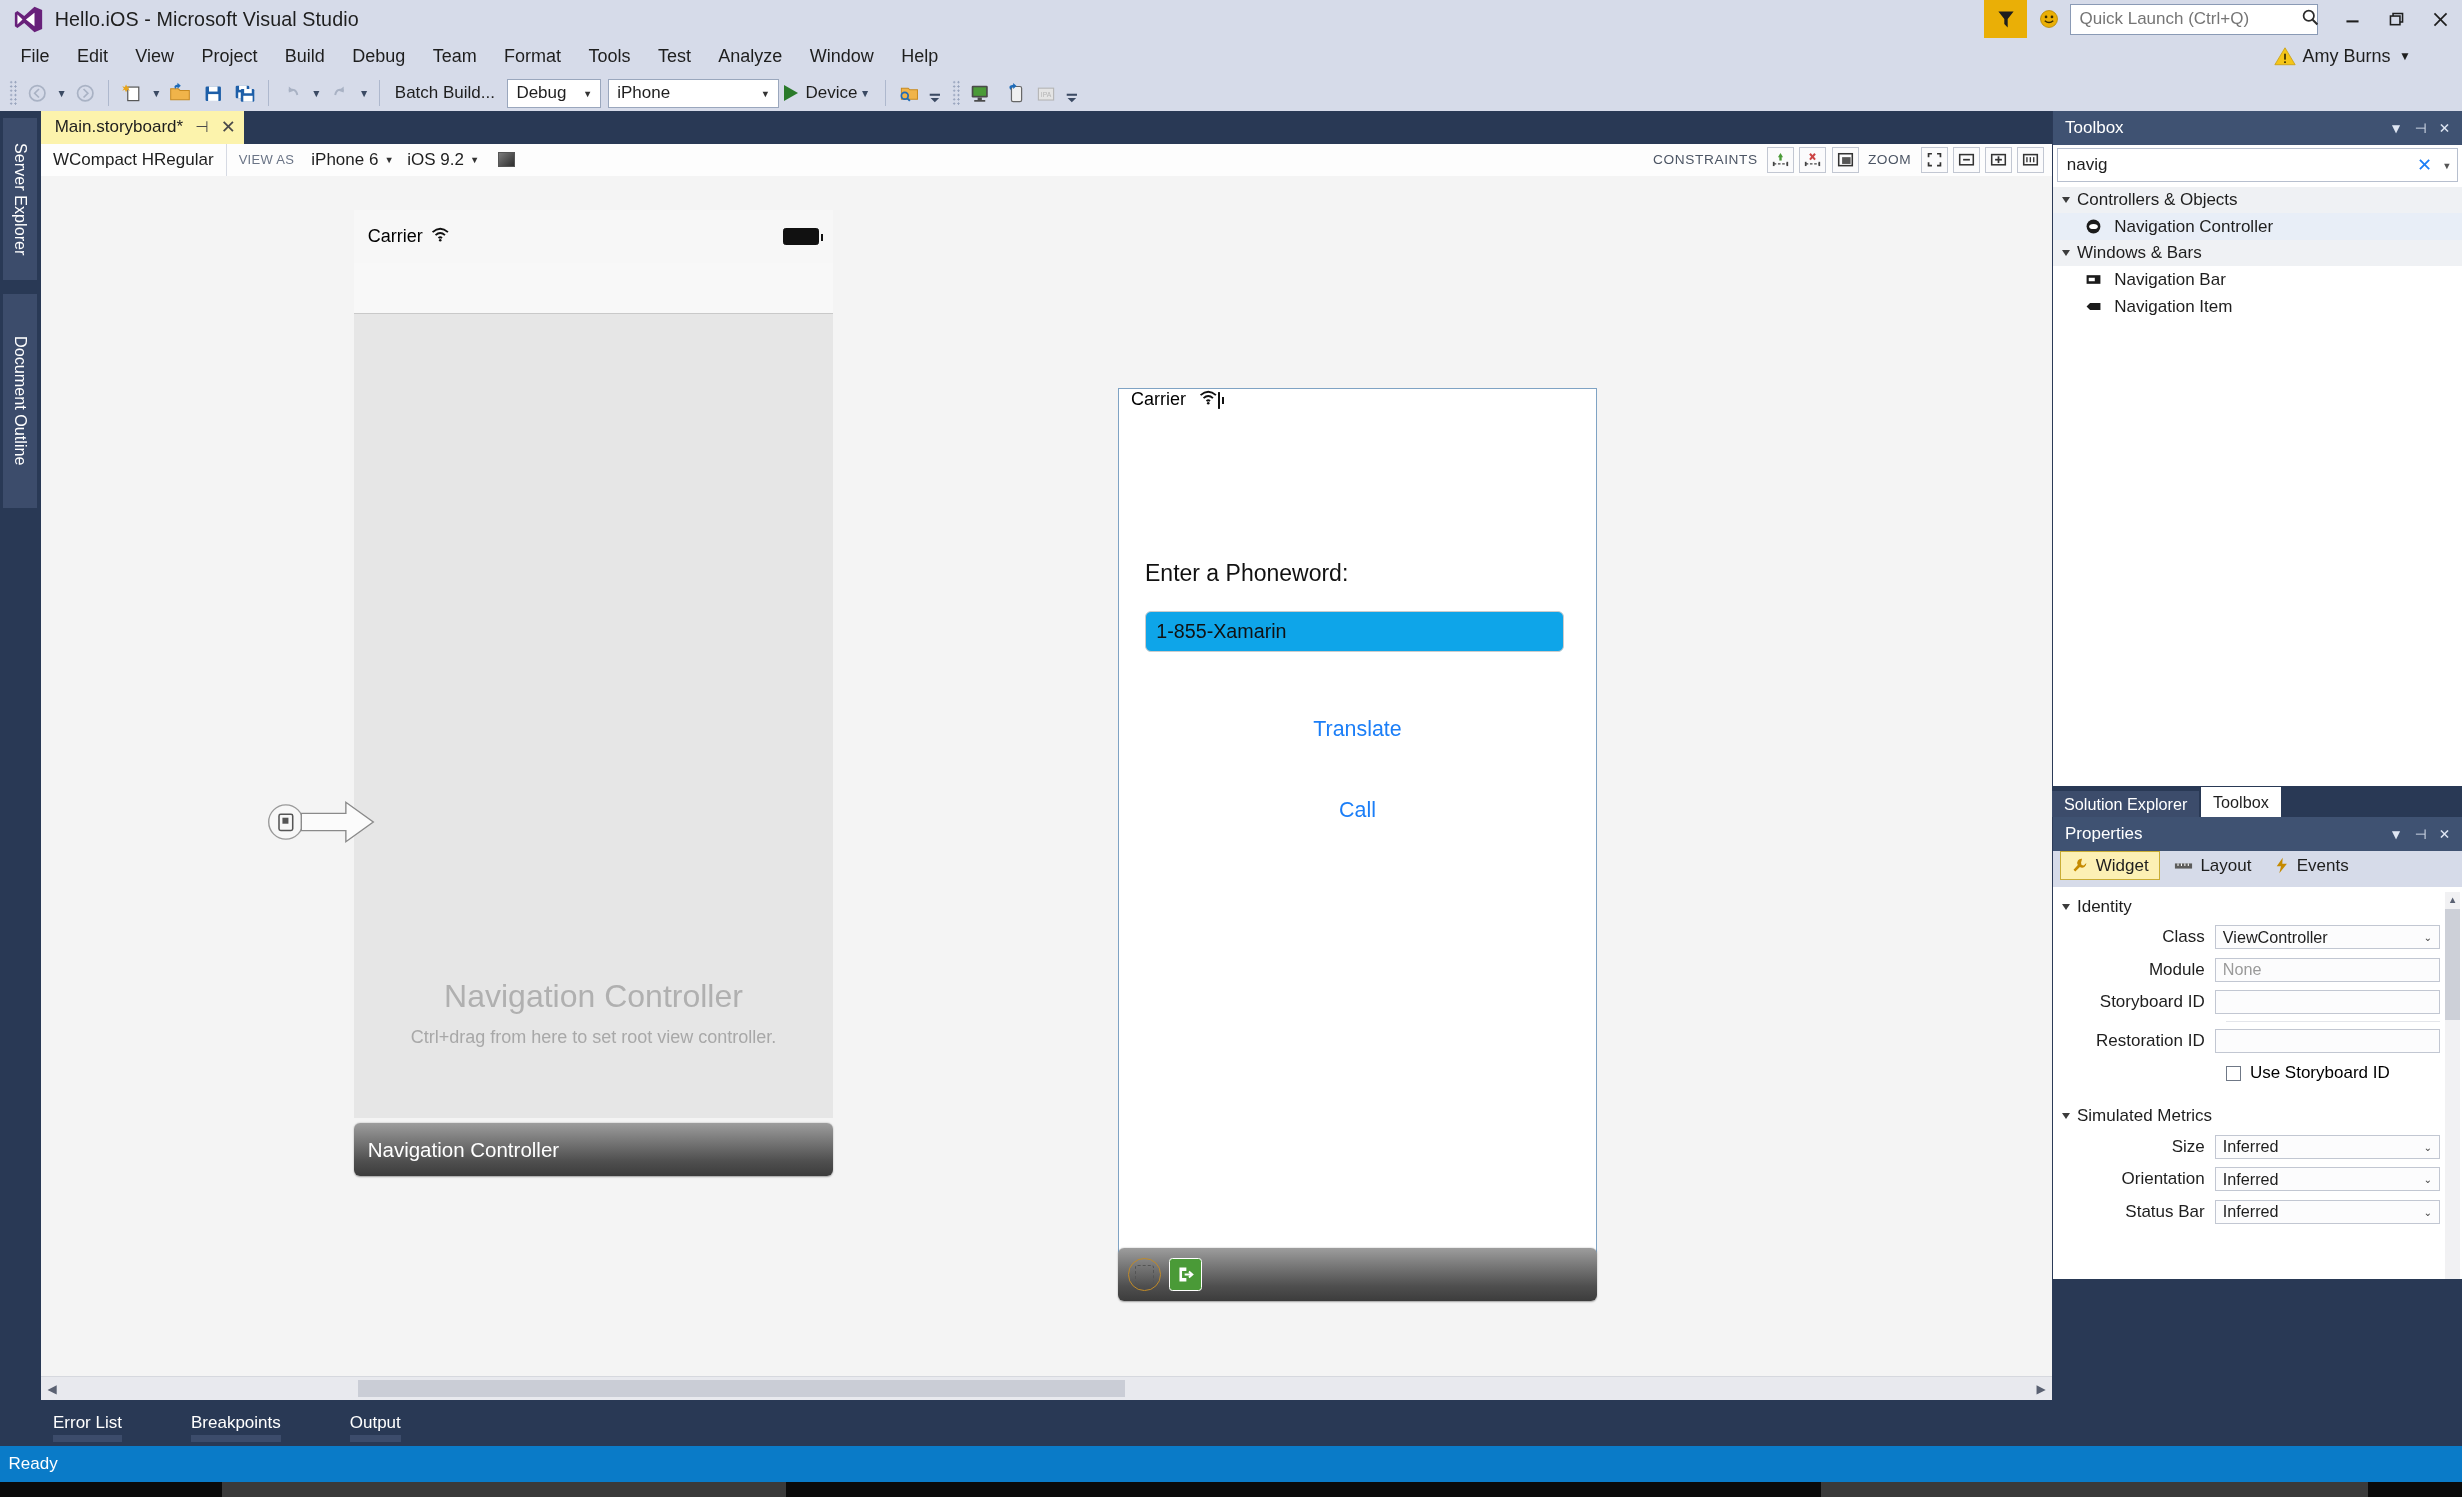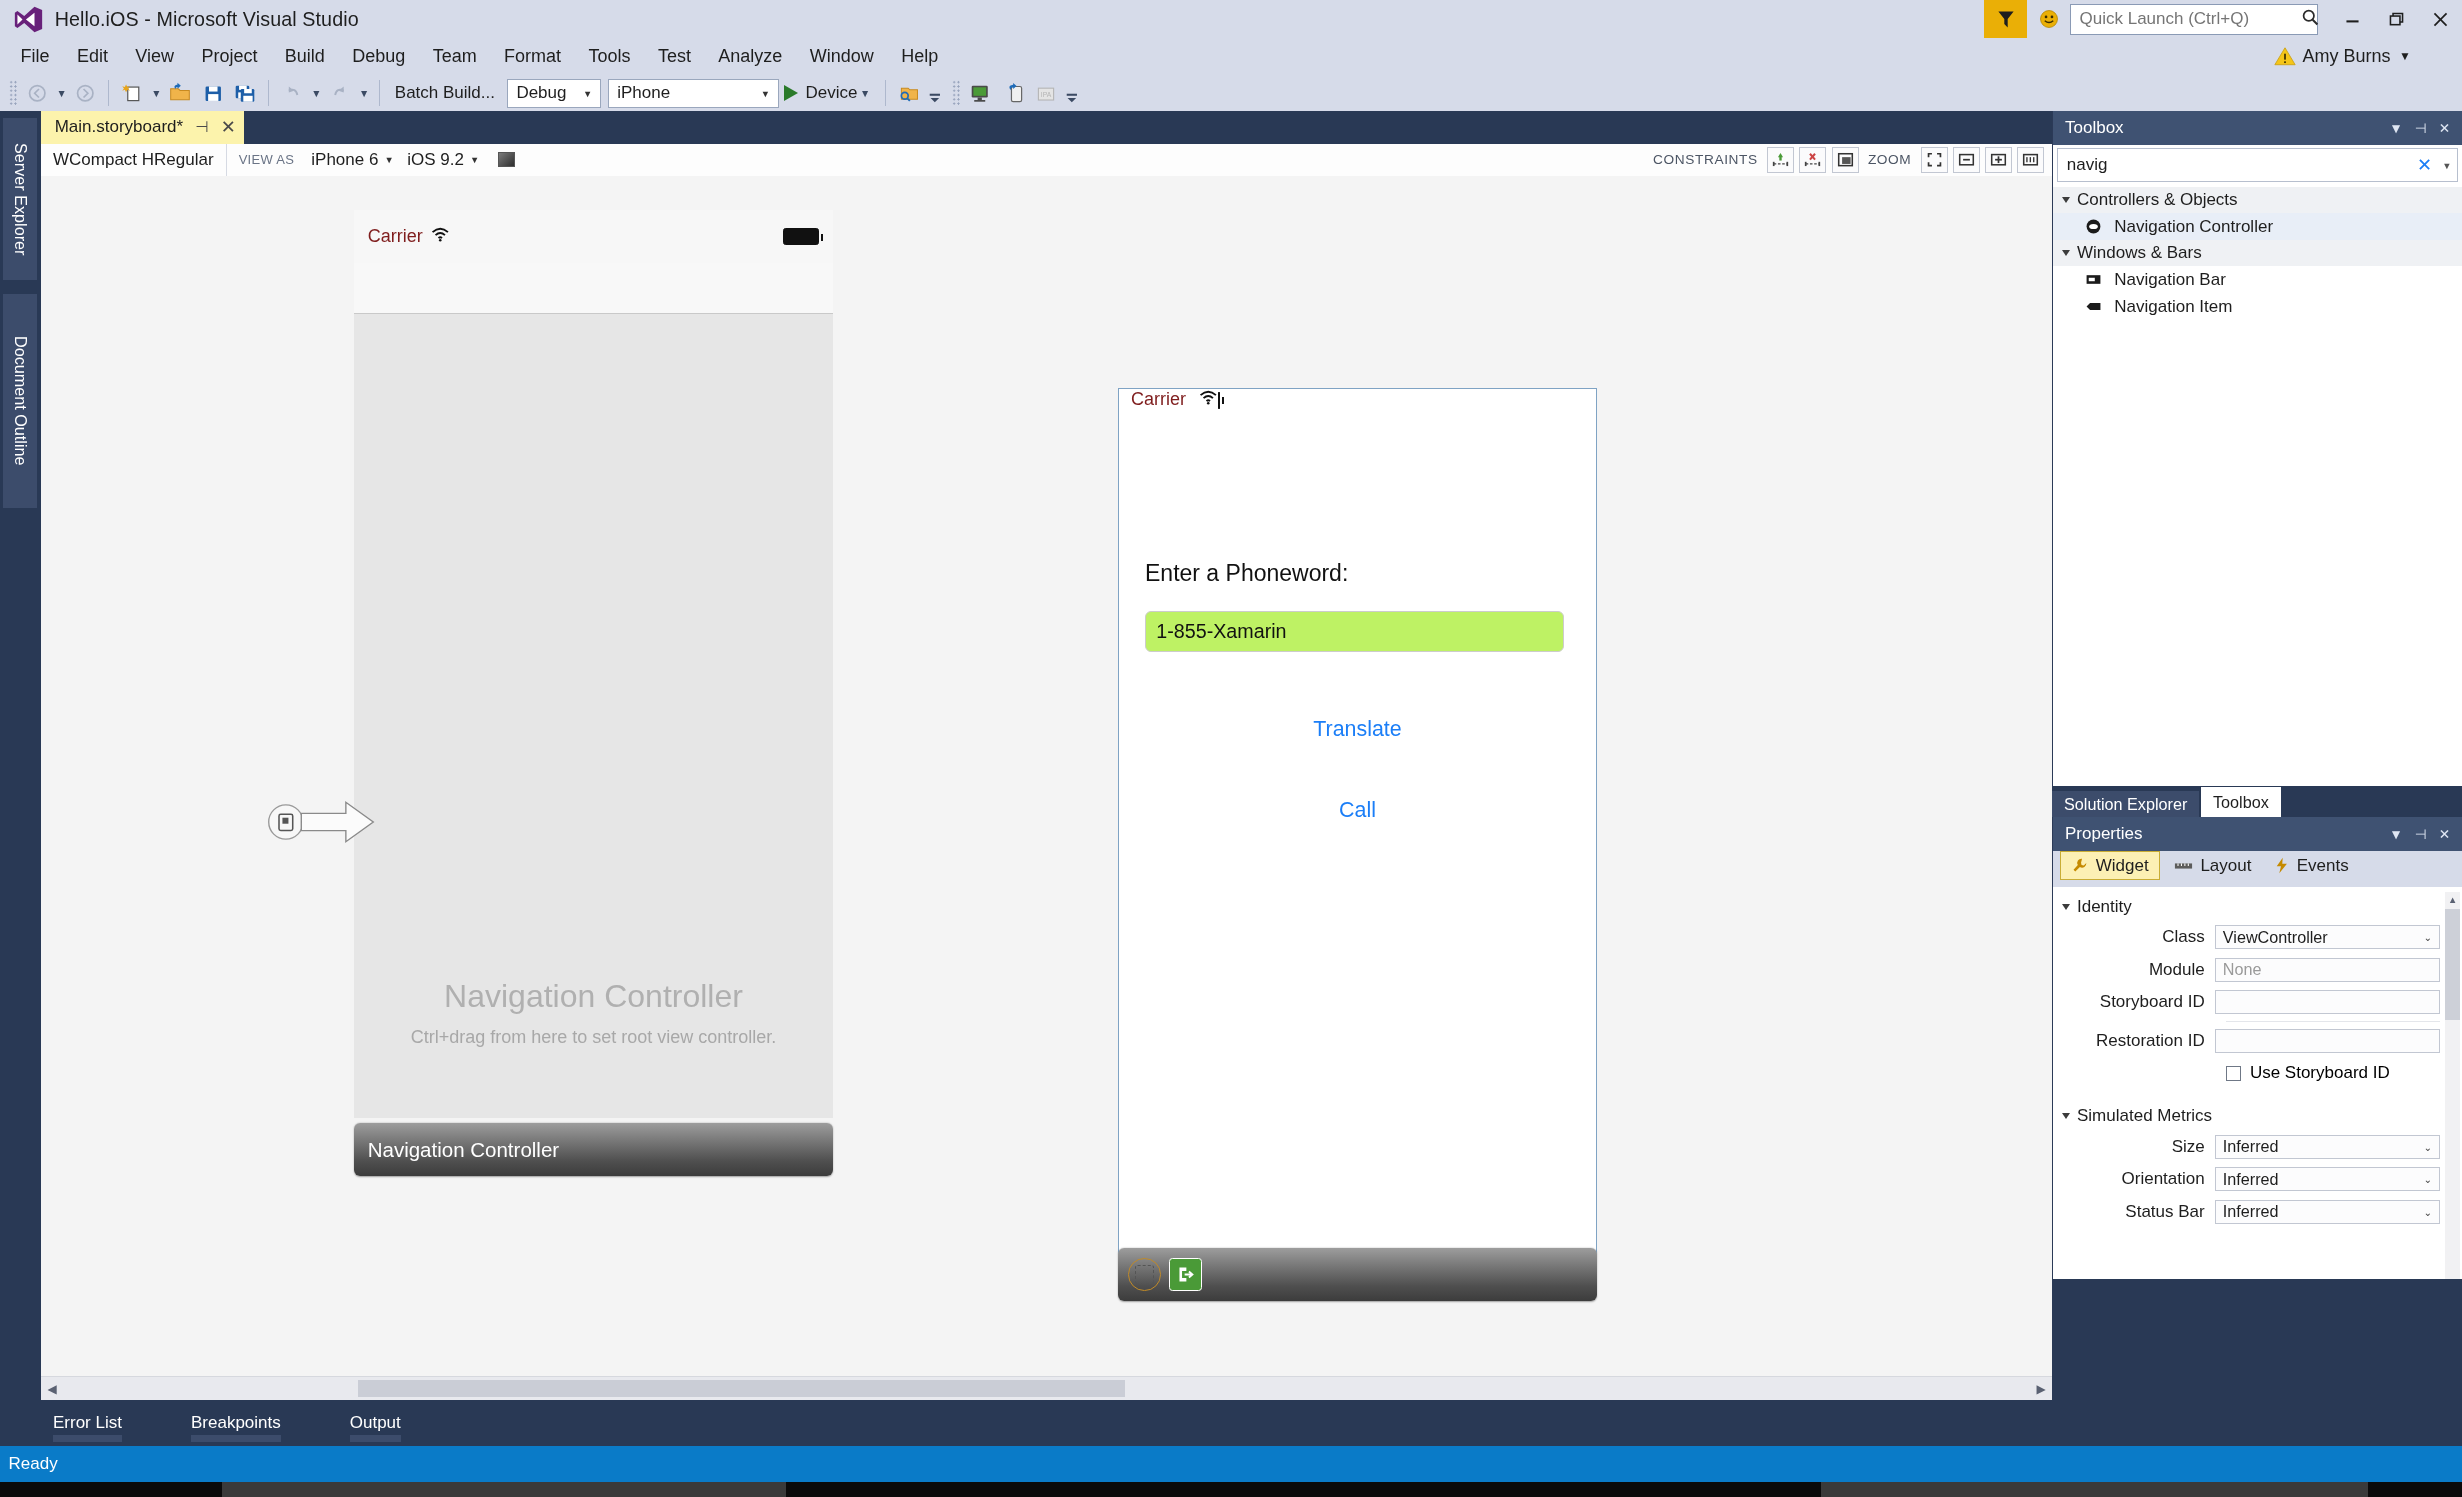--- a/index.html
+++ b/index.html
@@ -140,21 +140,21 @@
 
   .device {
     position:absolute; background:#fff;
   }
   
   #device1 { left:313px; top:34px; width:479px; height:908px; background:#f7f7f7; }
   #device1 .statusbar { height:53px; background:#f7f7f7; display:flex; align-items:center;
                         padding:0 13.7px; }
   #device1 .navbar-area { height:51px; background:#f8f8f8; border-bottom:0.9px solid #c9c9c9; }
   #device1 .body { position:absolute; left:0; top:104px; right:0; bottom:0; background:#e6e6e6; }
-  .statusbar .carrier { font-size:18px; color:#7f1d1d; margin-right:7.7px; }
+  .statusbar .carrier { font-size:18px; color:#000000; margin-right:7.7px; }
   .statusbar .battery {
     margin-left:auto; width:36px; height:16.2px; border:1.7px solid #111; border-radius:2.6px;
     background:#111; position:relative;
   }
   .statusbar .battery::after {
     content:""; position:absolute; right:-5.1px; top:4.3px; width:2.6px; height:6.8px; background:#111;
   }
   .navph-title {
     position:absolute; left:0; right:0; bottom:103px; text-align:center;
     font-size:32px; color:#b0b0b0; font-family:"Liberation Sans", sans-serif;
@@ -175,21 +175,21 @@
   .dev-footer-label { color:#fff; font-size:20.5px; padding-left:13.7px; }
 
   
   #device2 { left:1077px; top:212px; width:479px; height:870px;
              background:#fff; border:0.9px solid #7fa3c4; }
   #device2 .statusbar { height:44px; background:#fff; }
   #device2-footer { top:1072px; left:1077px; width:479px; }
   .pw-label { position:absolute; left:26px; top:171px; font-size:23px; color:#111; }
   .pw-input {
     position:absolute; left:26px; top:222px; width:419px; height:41px;
-    border:0.9px solid #ccc; border-radius:6px; background:#bef264;
+    border:0.9px solid #ccc; border-radius:6px; background:#0ea5e9;
     display:flex; align-items:center; padding-left:10.3px; font-size:19.7px; color:#111;
   }
   .pw-btn { position:absolute; left:0; right:0; text-align:center; color:#1b7ef7; font-size:21.4px; }
   #pw-translate { top:328px; }
   #pw-call { top:409px; }
   .footer-icons { display:flex; align-items:center; padding-left:10.3px; gap:8.5px; }
   .fi-circle { width:32.5px;height:32.5px;border:1.7px solid #c08a28;border-radius:50%;
                display:flex;align-items:center;justify-content:center; }
   .fi-circle .inner { width:19px;height:19px;border:1.7px dashed #555;border-radius:2.6px; }
   .fi-exit { width:32.5px;height:32.5px;background:#4a9a37;border:1.7px solid #fff;border-radius:3.4px;

